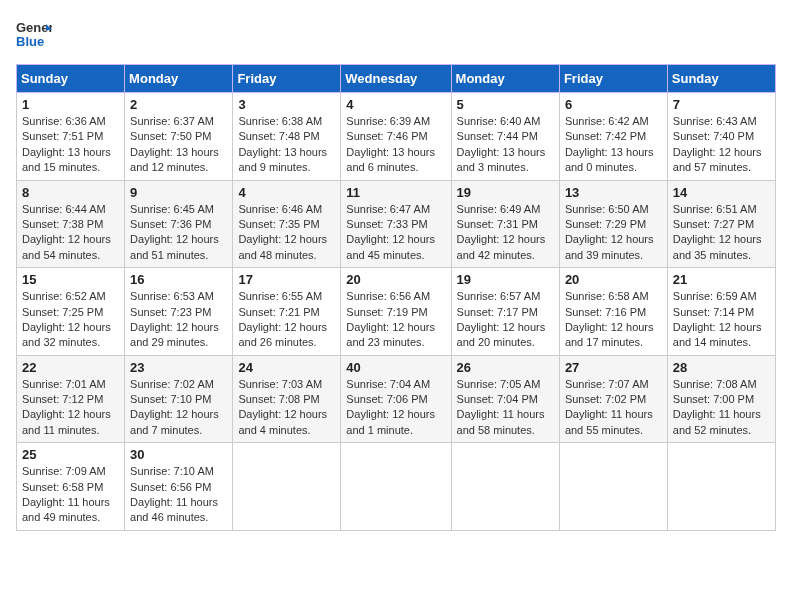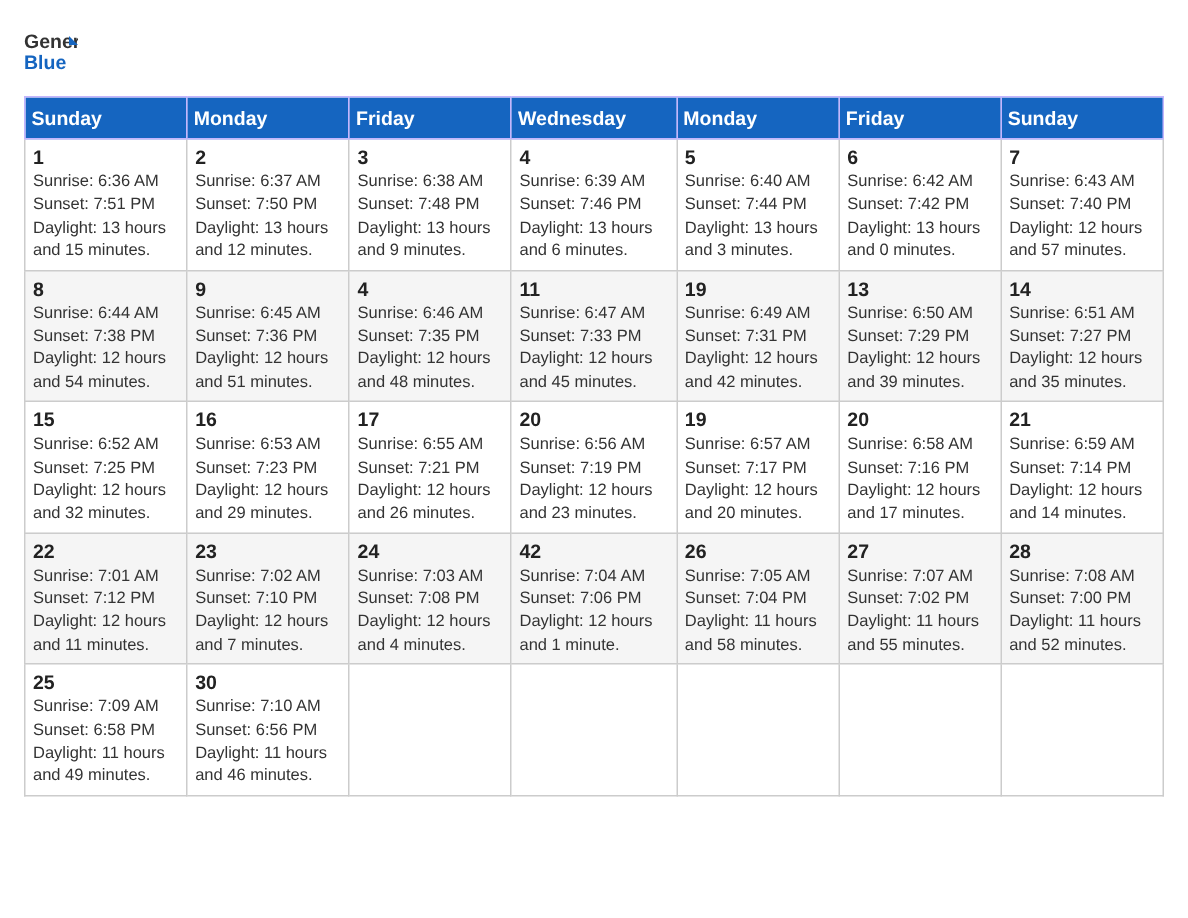--- a/index.html
+++ b/index.html
@@ -207,21 +207,21 @@
         </td>
         <td>
           <span class="day-number">23</span>
           <div class="day-info">Sunrise: 7:02 AM<br>Sunset: 7:10 PM<br>Daylight: 12 hours<br>and 7 minutes.</div>
         </td>
         <td>
           <span class="day-number">24</span>
           <div class="day-info">Sunrise: 7:03 AM<br>Sunset: 7:08 PM<br>Daylight: 12 hours<br>and 4 minutes.</div>
         </td>
         <td>
-          <span class="day-number">42</span>
+          <span class="day-number">40</span>
           <div class="day-info">Sunrise: 7:04 AM<br>Sunset: 7:06 PM<br>Daylight: 12 hours<br>and 1 minute.</div>
         </td>
         <td>
           <span class="day-number">26</span>
           <div class="day-info">Sunrise: 7:05 AM<br>Sunset: 7:04 PM<br>Daylight: 11 hours<br>and 58 minutes.</div>
         </td>
         <td>
           <span class="day-number">27</span>
           <div class="day-info">Sunrise: 7:07 AM<br>Sunset: 7:02 PM<br>Daylight: 11 hours<br>and 55 minutes.</div>
         </td>

